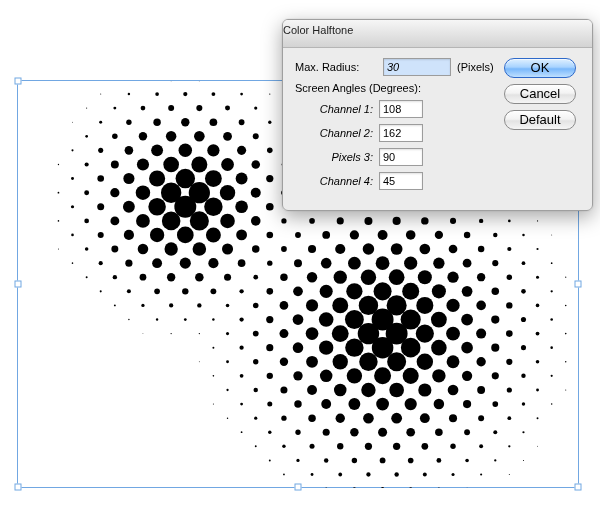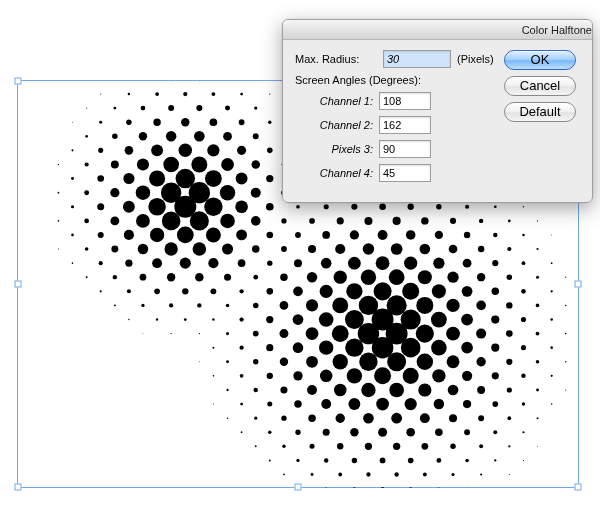--- a/index.html
+++ b/index.html
@@ -51,24 +51,24 @@
     left: 282px;
     top: 19px;
     width: 311px;
     background: linear-gradient(#ececec,#ececec);
     border: 1px solid #9f9f9f;
     border-radius: 6px;
     box-shadow: 0 6px 20px rgba(0,0,0,.35), 0 0 0 1px rgba(0,0,0,.03);
     overflow: hidden;
   }
   .titlebar {
-    height: 20px;
+    height: 28px;
     background: linear-gradient(#f6f6f6,#d3d3d3);
     border-bottom: 1px solid #b5b5b5;
-    text-align: right;
+    text-align: left;
     font-size: 11px;
     line-height: 20px;
     color: #222;
   }
   .dialog-body {
     padding: 10px 16px 14px 12px;
     display: flex;
     gap: 10px;
   }
   .form-col { flex: 1; }
@@ -77,21 +77,21 @@
   .row {
     display: flex;
     align-items: center;
     gap: 6px;
     margin-bottom: 6px;
   }
   .row label.lbl { width: 82px; text-align: left; color: #000; }
   .row label.ch { width: 62px; text-align: right; margin-left: 16px; font-style: italic; }
   .heading { margin: 4px 0 6px 0; color:#000; }
   input.num {
-    width: 52px;
+    width: 44px;
     height: 18px;
     border: 1px solid #9c9c9c;
     background: #fff;
     font-size: 11px;
     padding: 1px 3px;
     box-shadow: inset 0 1px 2px rgba(0,0,0,.12);
   }
   input.num.max { width: 68px; background: #cfe3fb; font-style: italic; }
   .unit { color:#000; }
 

